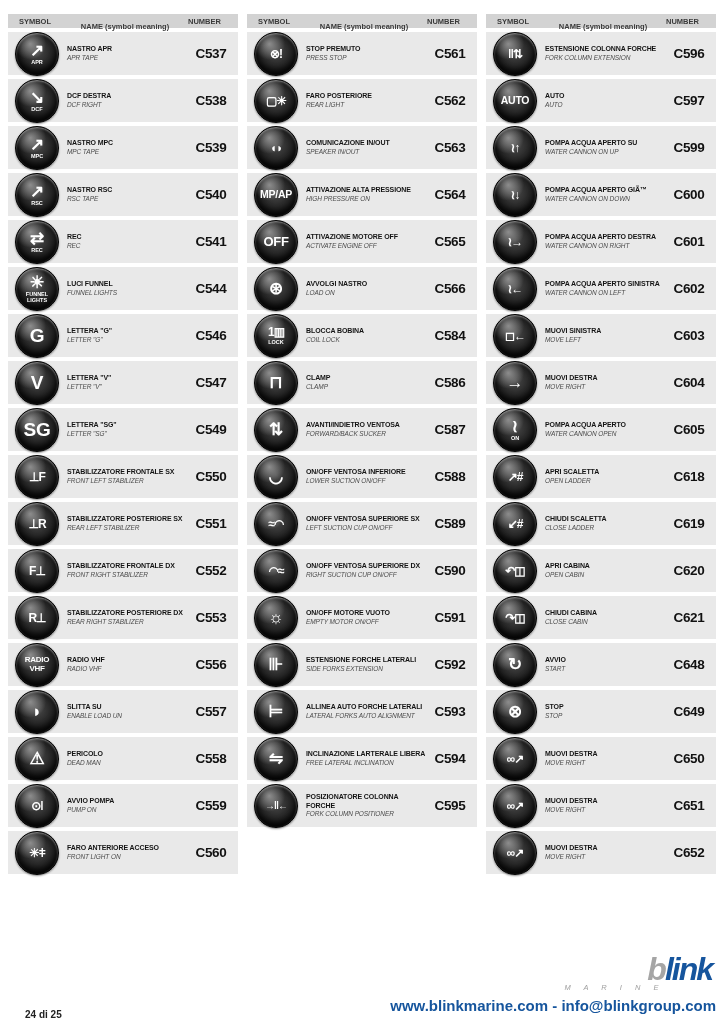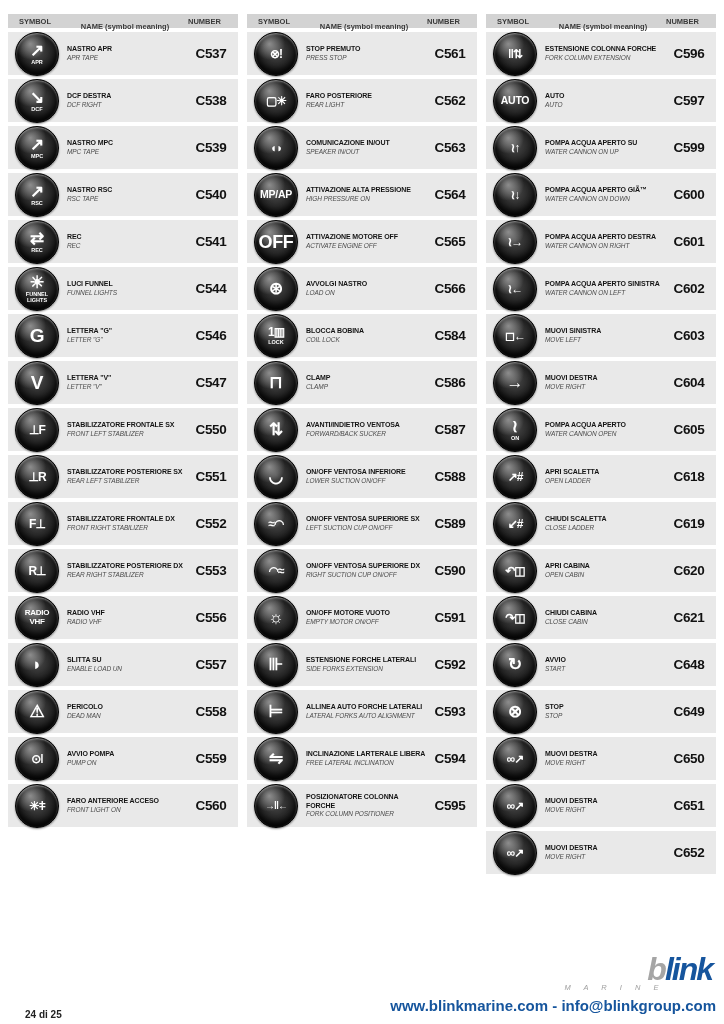--- a/index.html
+++ b/index.html
@@ -31,21 +31,21 @@
     border:1px solid #000;
     color:#fff; display:flex; flex-direction:column; align-items:center; justify-content:center;
     overflow:hidden; flex:none;
   }
   .glyph { line-height:1; font-weight:bold; }
   .g1 { font-size:17px; }
   .g2 { font-size:12px; letter-spacing:-1px; }
   .g3 { font-size:10px; letter-spacing:-1px; }
   .btxt { line-height:1; font-weight:bold; letter-spacing:-0.3px; }
   .t1 { font-size:19px; }
-  .t2 { font-size:18px; }
+  .t2 { font-size:13px; }
   .t3 { font-size:10.5px; }
   .t4 { font-size:8px; max-width:36px; text-align:center; line-height:1.05; }
   .bsub { font-size:5.5px; line-height:1; margin-top:1.5px; max-width:40px; text-align:center; font-weight:bold; letter-spacing:0; }
   .missing {
     width:44px; height:44px; background:#fff; border:1px solid #c6c6c6; position:relative; flex:none;
   }
   .missing::before {
     content:""; position:absolute; top:3px; left:3px; width:13px; height:11px;
     border:1px solid #9fb2c6; background:#eaf1f8;
   }
@@ -182,20 +182,32 @@
         </div>
         <div class="names">
           <div class="nm">LETTERA "V"</div>
           <div class="mean">LETTER "V"</div>
         </div>
         <div class="num">C547</div>
       </div>
       <div class="row">
         <div class="sym">
           <div class="btn">
+            <span class="btxt t1">SG</span>
+          </div>
+        </div>
+        <div class="names">
+          <div class="nm">LETTERA "SG"</div>
+          <div class="mean">LETTER "SG"</div>
+        </div>
+        <div class="num">C549</div>
+      </div>
+      <div class="row">
+        <div class="sym">
+          <div class="btn">
             <span class="glyph g2">⊥F</span>
           </div>
         </div>
         <div class="names">
           <div class="nm">STABILIZZATORE FRONTALE SX</div>
           <div class="mean">FRONT LEFT STABILIZER</div>
         </div>
         <div class="num">C550</div>
       </div>
       <div class="row">

